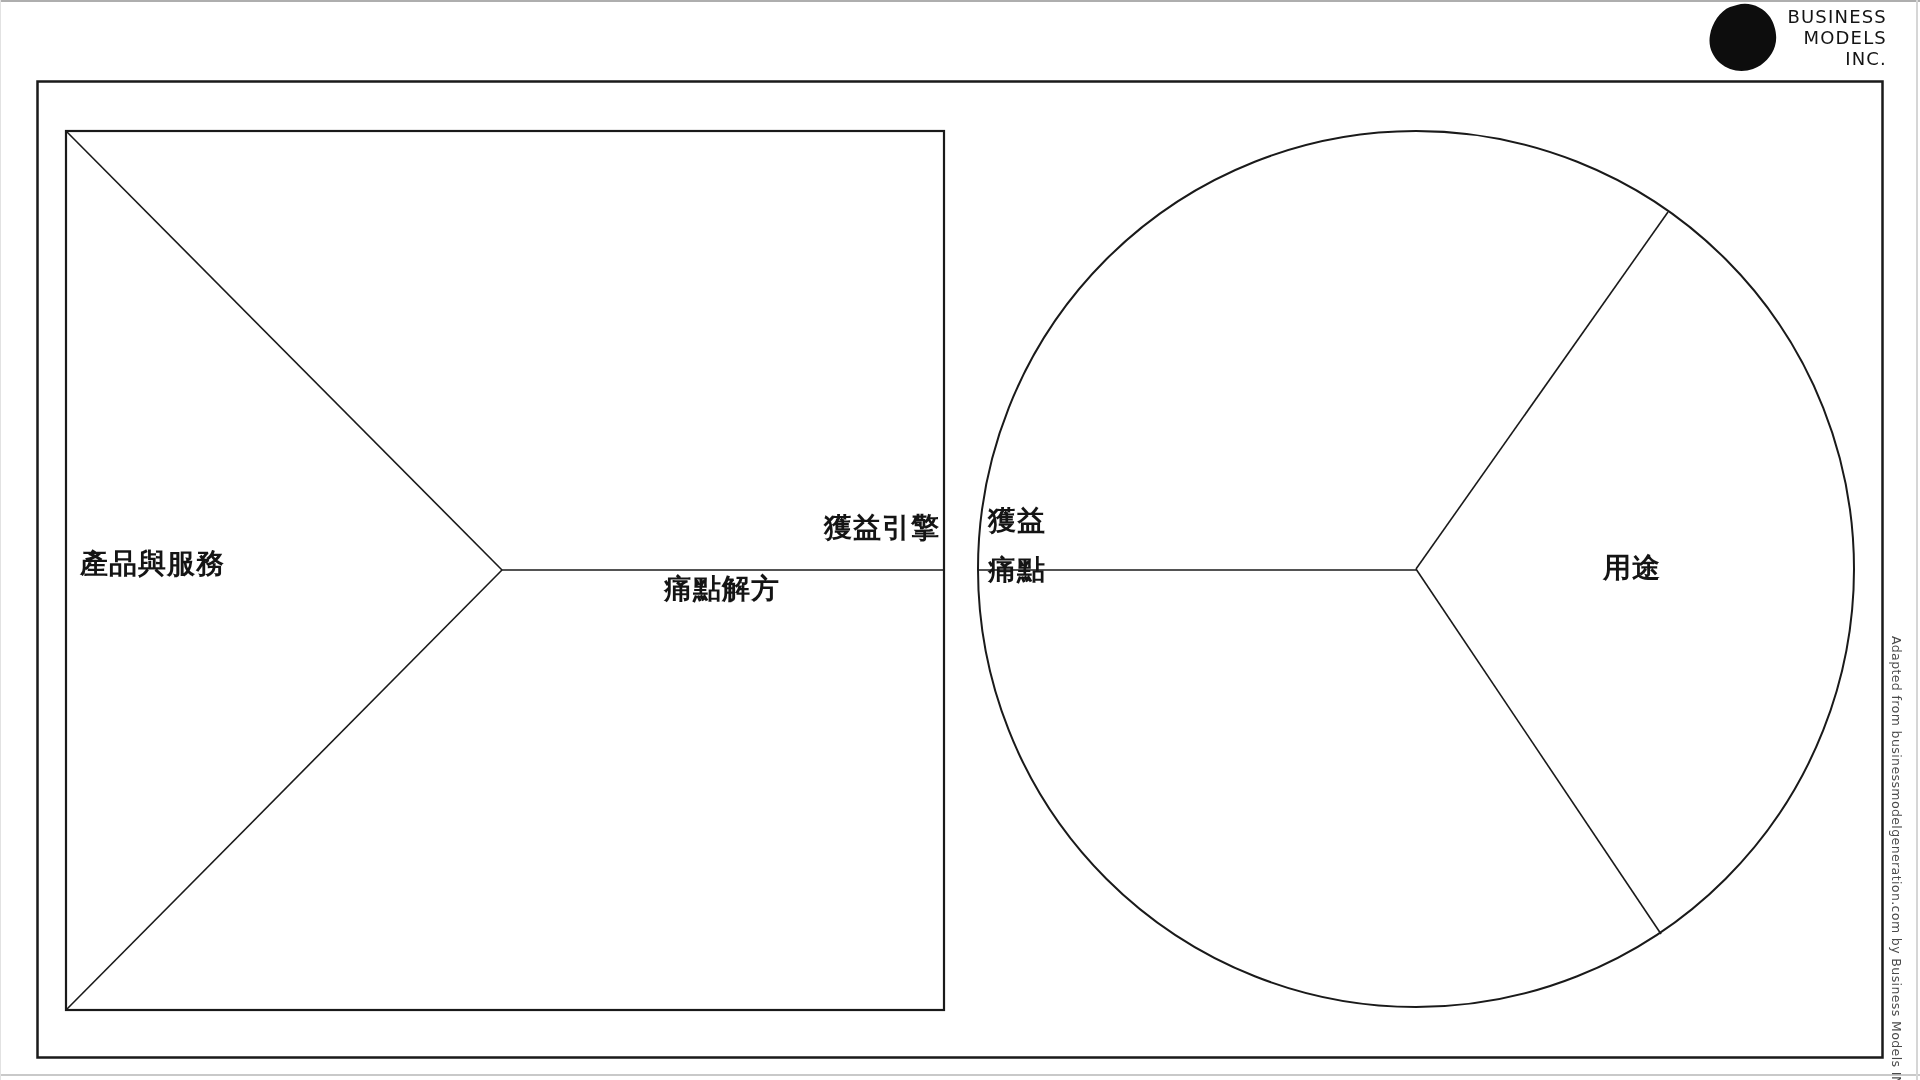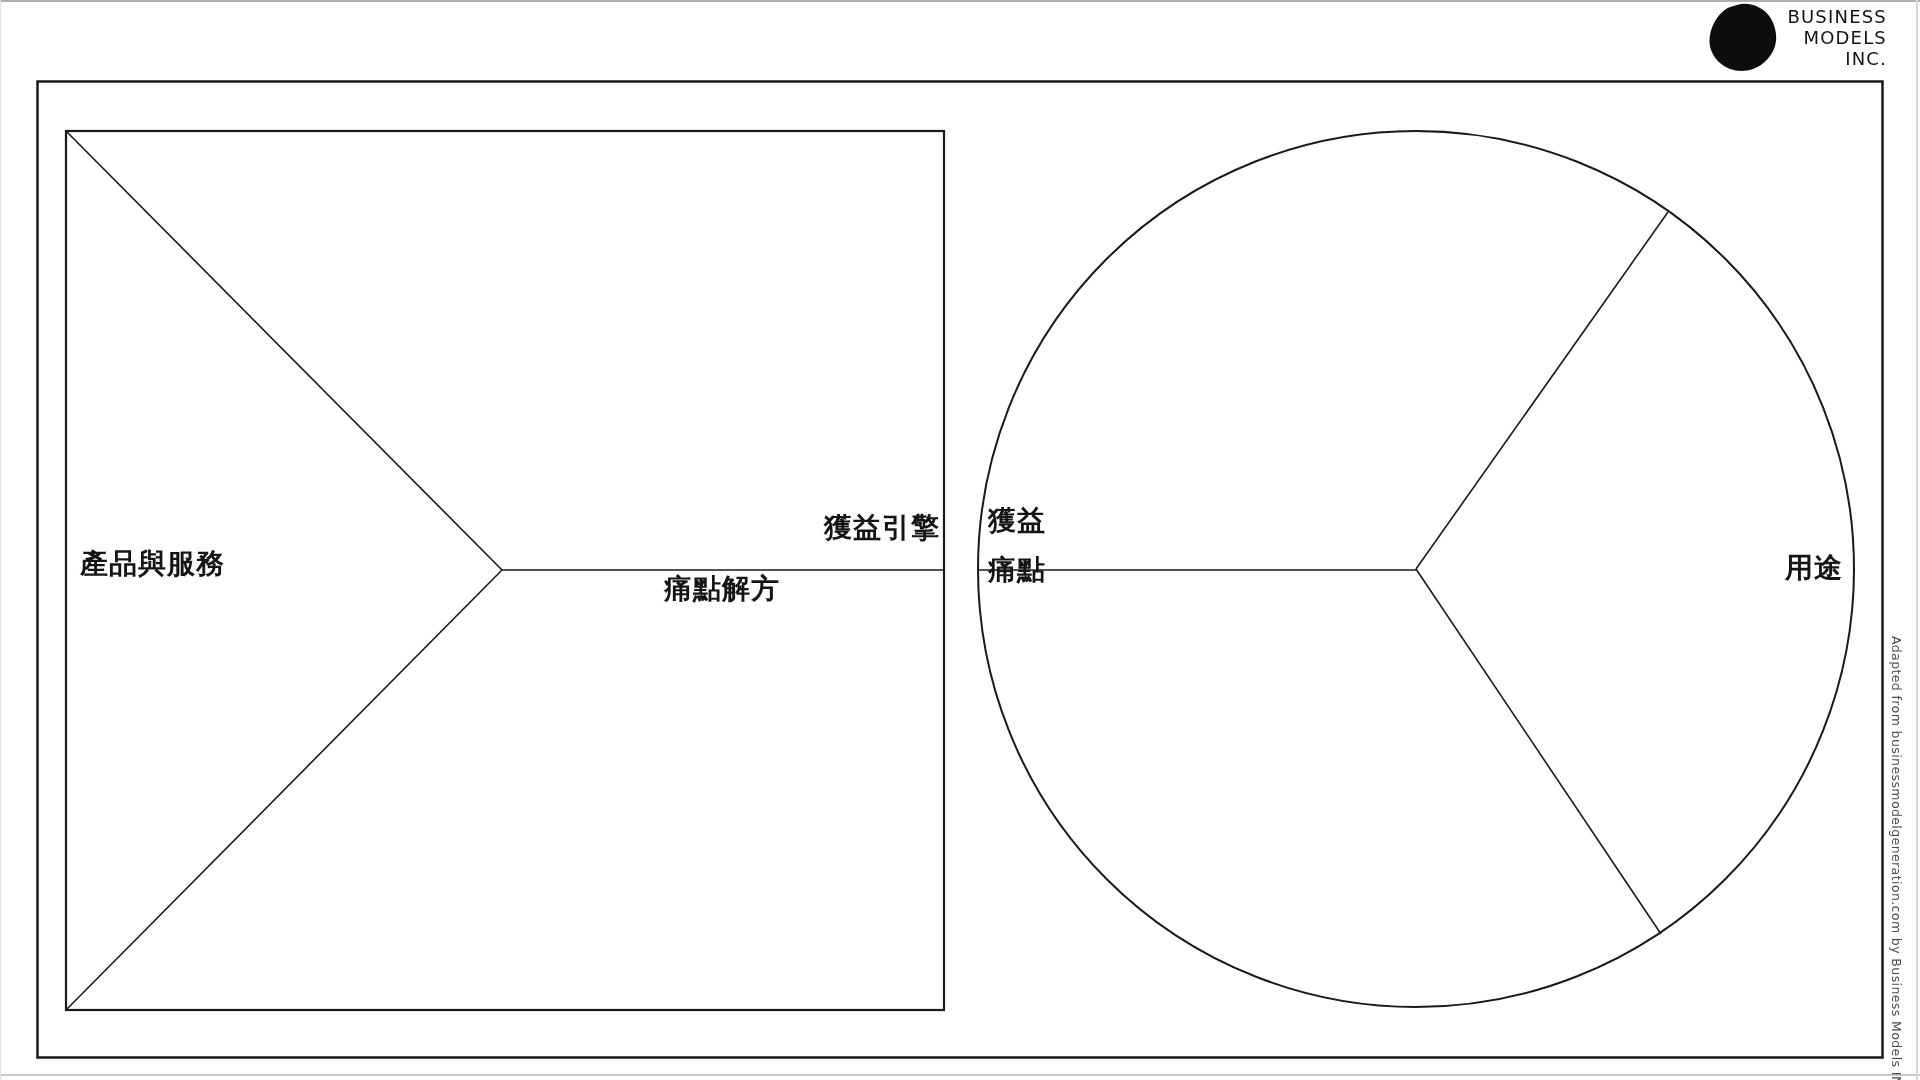--- a/index.html
+++ b/index.html
@@ -58,21 +58,21 @@
     font-weight: 700;
     letter-spacing: 1px;
     color: #141414;
     white-space: nowrap;
   }
   .lbl-products       { left: 80px;  top: 552px; }
   .lbl-gain-creators  { left: 700px; top: 516px; width: 240px; text-align: right; }
   .lbl-pain-relievers { left: 664px; top: 577px; width: 240px; text-align: left; }
   .lbl-gains          { left: 988px; top: 509px; }
   .lbl-pains          { left: 988px; top: 558px; }
-  .lbl-jobs           { left: 1603px; top: 556px; width: 240px; text-align: right; }
+  .lbl-jobs           { left: 1603px; top: 556px; width: 240px; text-align: left; }
 
   .attribution {
     position: absolute;
     left: 1889px;
     top: 636px;
     writing-mode: vertical-rl;
     text-orientation: mixed;
     font-size: 12.5px;
     letter-spacing: 0.4px;
     color: #4a4a4a;

